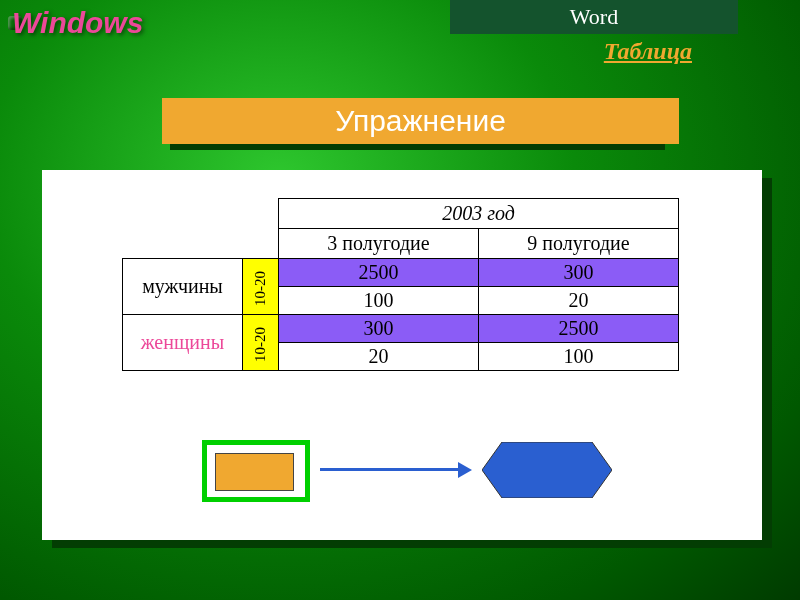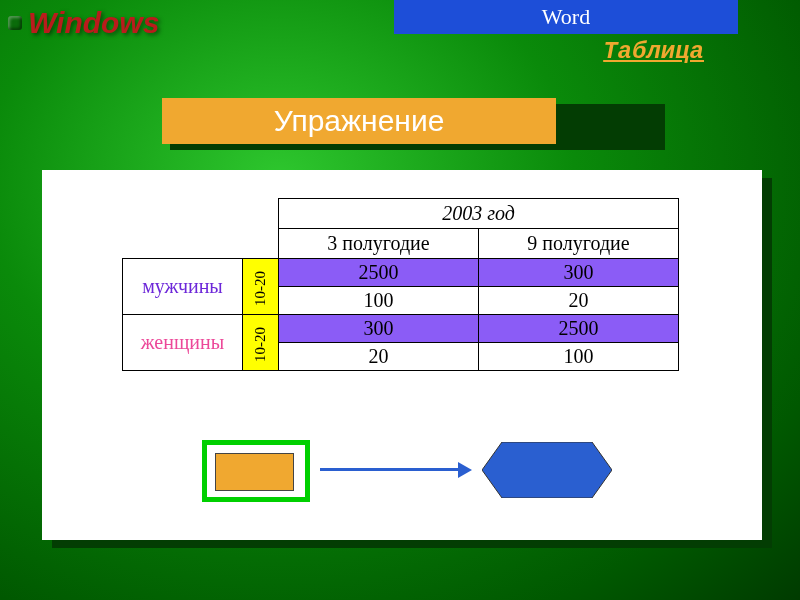--- a/index.html
+++ b/index.html
@@ -13,58 +13,58 @@
   }
   .bullet {
     position: absolute;
     width: 14px; height: 14px;
     background: #0a6b0a;
     border-radius: 3px;
     box-shadow: inset -2px -2px 3px rgba(0,0,0,0.4), inset 2px 2px 3px rgba(255,255,255,0.3);
   }
   .windows-title {
     position: absolute;
-    top: 6px; left: 28px;
-    color: #b91c1c;
+    top: 6px; left: 12px;
+    color: #ec4899;
     font-weight: bold;
     font-style: italic;
     font-size: 30px;
     text-shadow: 2px 2px 4px rgba(0,0,0,0.5);
   }
   .word-banner {
     position: absolute;
     top: 0px; right: 62px;
-    width: 344px; height: 34px;
-    background: #1d4ed8;
+    width: 288px; height: 34px;
+    background: #14532d;
     color: #fff;
     font-size: 22px;
     text-align: center;
     line-height: 34px;
     font-family: "Times New Roman", serif;
   }
   .table-link {
     position: absolute;
-    top: 38px; right: 96px;
+    top: 38px; right: 108px;
     color: #f0a830;
     font-weight: bold;
     font-style: italic;
     font-size: 24px;
     text-decoration: underline;
-    font-family: Liberation Mono, monospace;
+    font-family: Liberation Serif, serif;
   }
   .ex-banner-shadow {
     position: absolute;
     top: 104px; left: 170px;
     width: 495px; height: 46px;
     background: #033d03;
   }
   .ex-banner {
     position: absolute;
     top: 98px; left: 162px;
-    width: 394px; height: 46px;
+    width: 517px; height: 46px;
     background: #f0a830;
     color: #fff;
     font-size: 30px;
     text-align: center;
     line-height: 46px;
   }
   .sheet-shadow {
     position: absolute;
     top: 178px; left: 52px;
     width: 720px; height: 370px;
@@ -98,21 +98,21 @@
   .agecell {
     background: #ffff00;
   }
   .agecell span {
     display: inline-block;
     transform: rotate(-90deg);
     font-size: 15px;
     white-space: nowrap;
   }
   .grayrow td.val { background: #8b5cf6; }
-  .men { color: #6d28d9; }
+  .men { color: #000000; }
   .women { color: #ec4899; }
 
   .diagram {
     position: absolute;
     top: 262px; left: 160px;
     width: 420px; height: 80px;
   }
   .rect-outer {
     position: absolute;
     top: 8px; left: 0;

